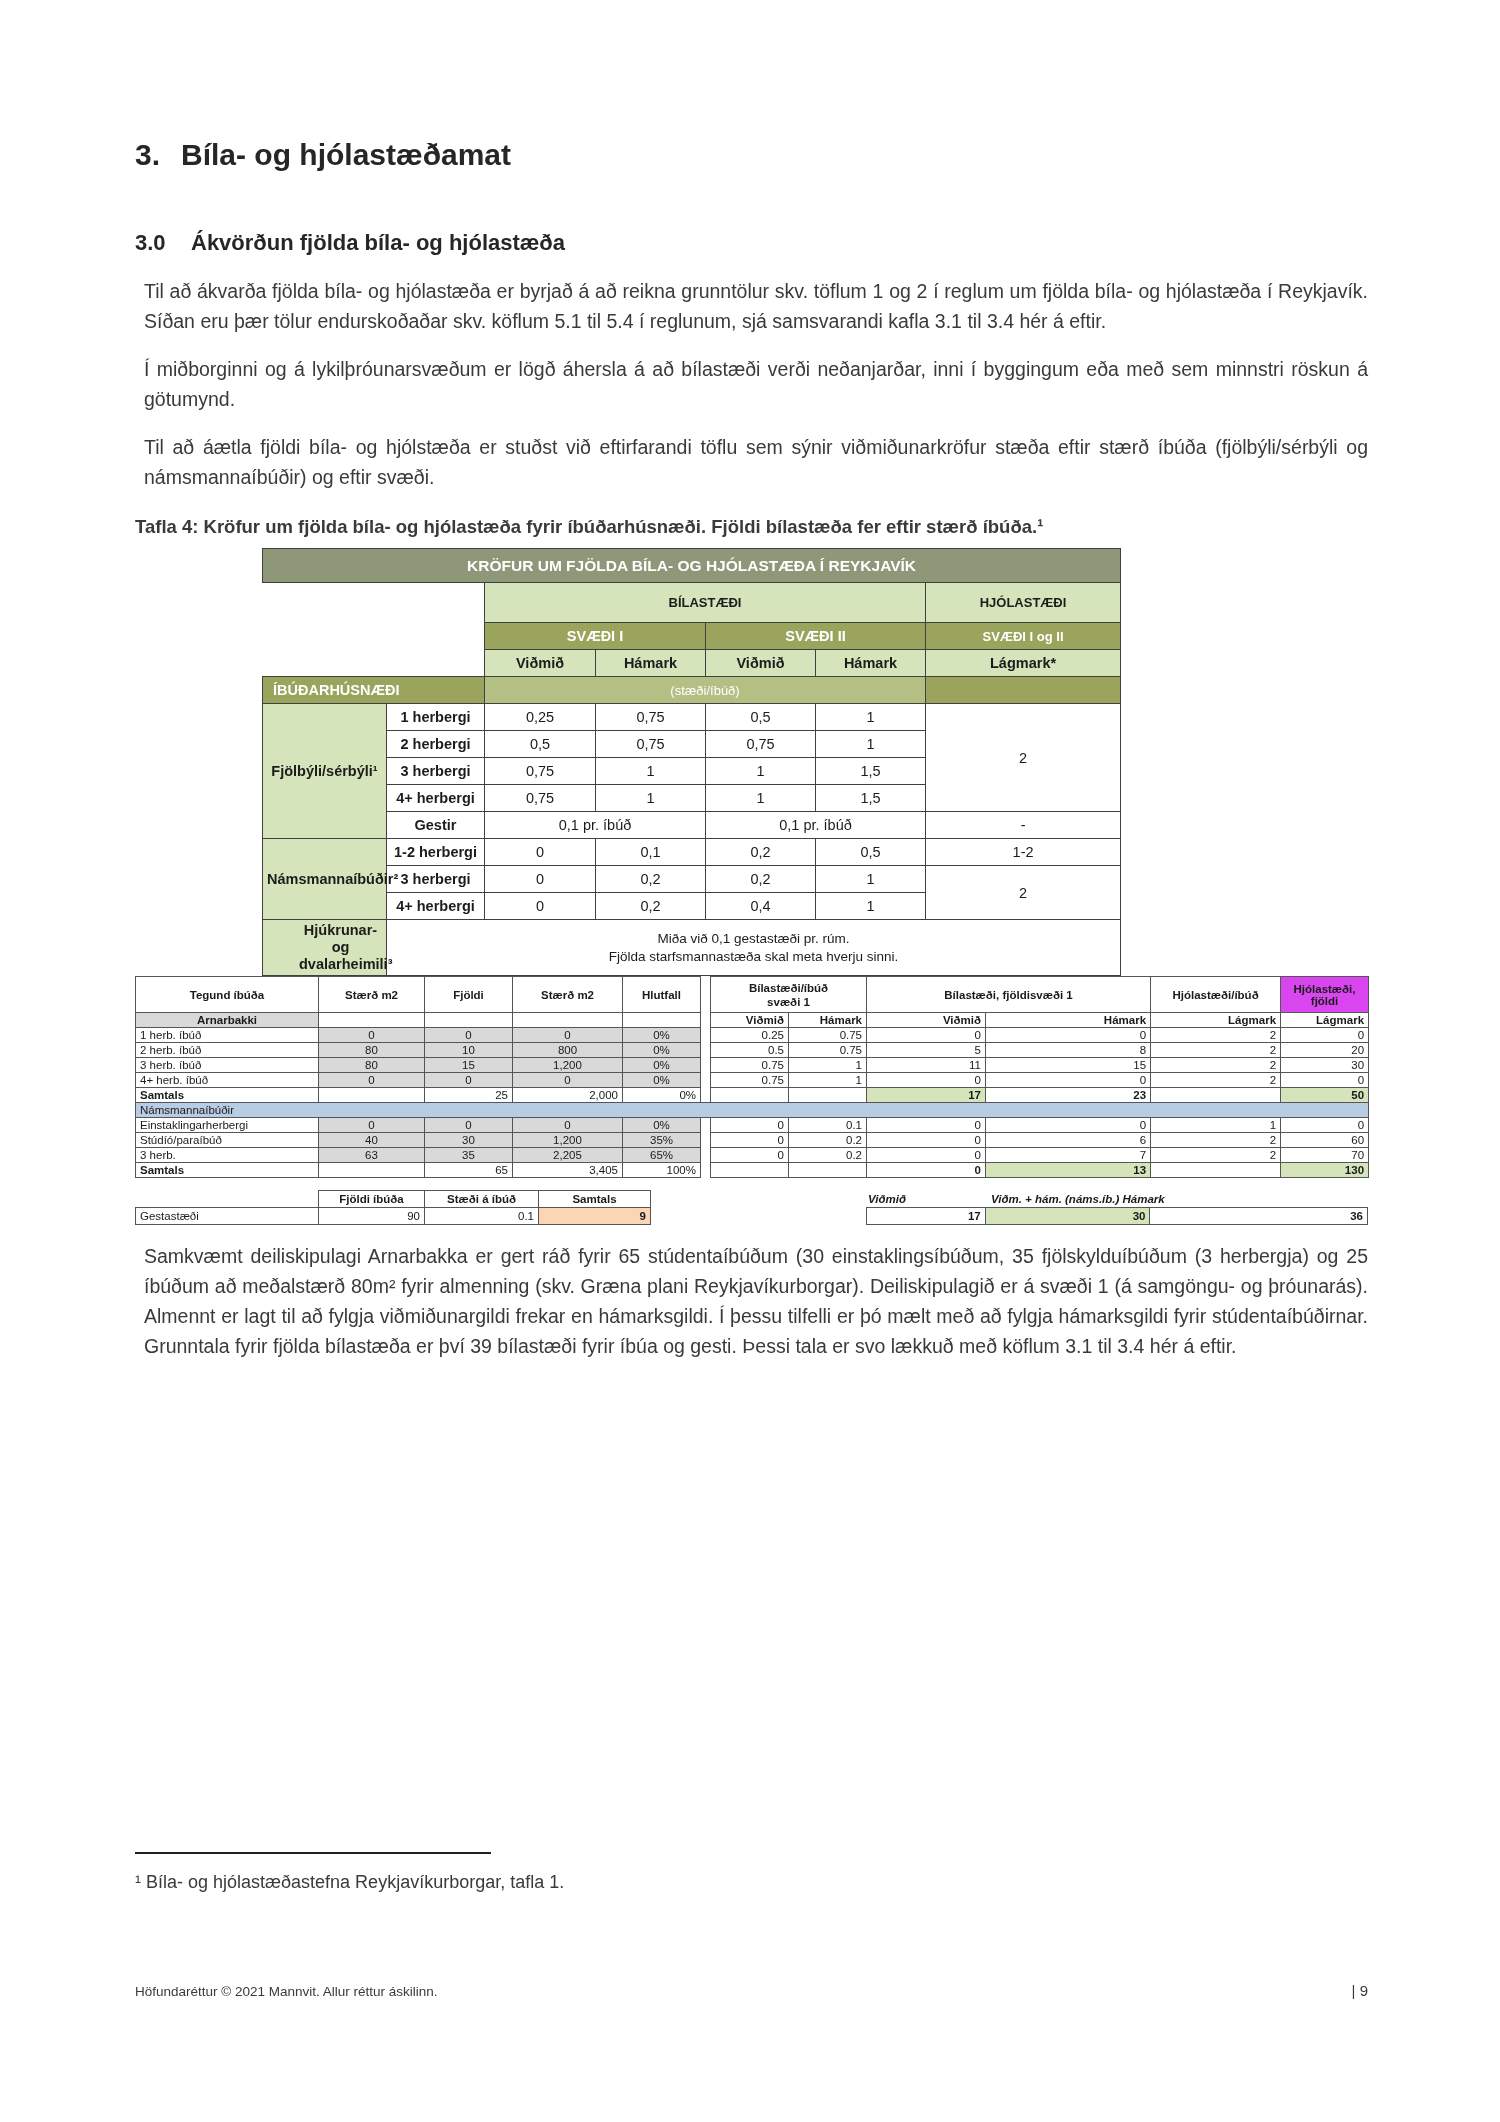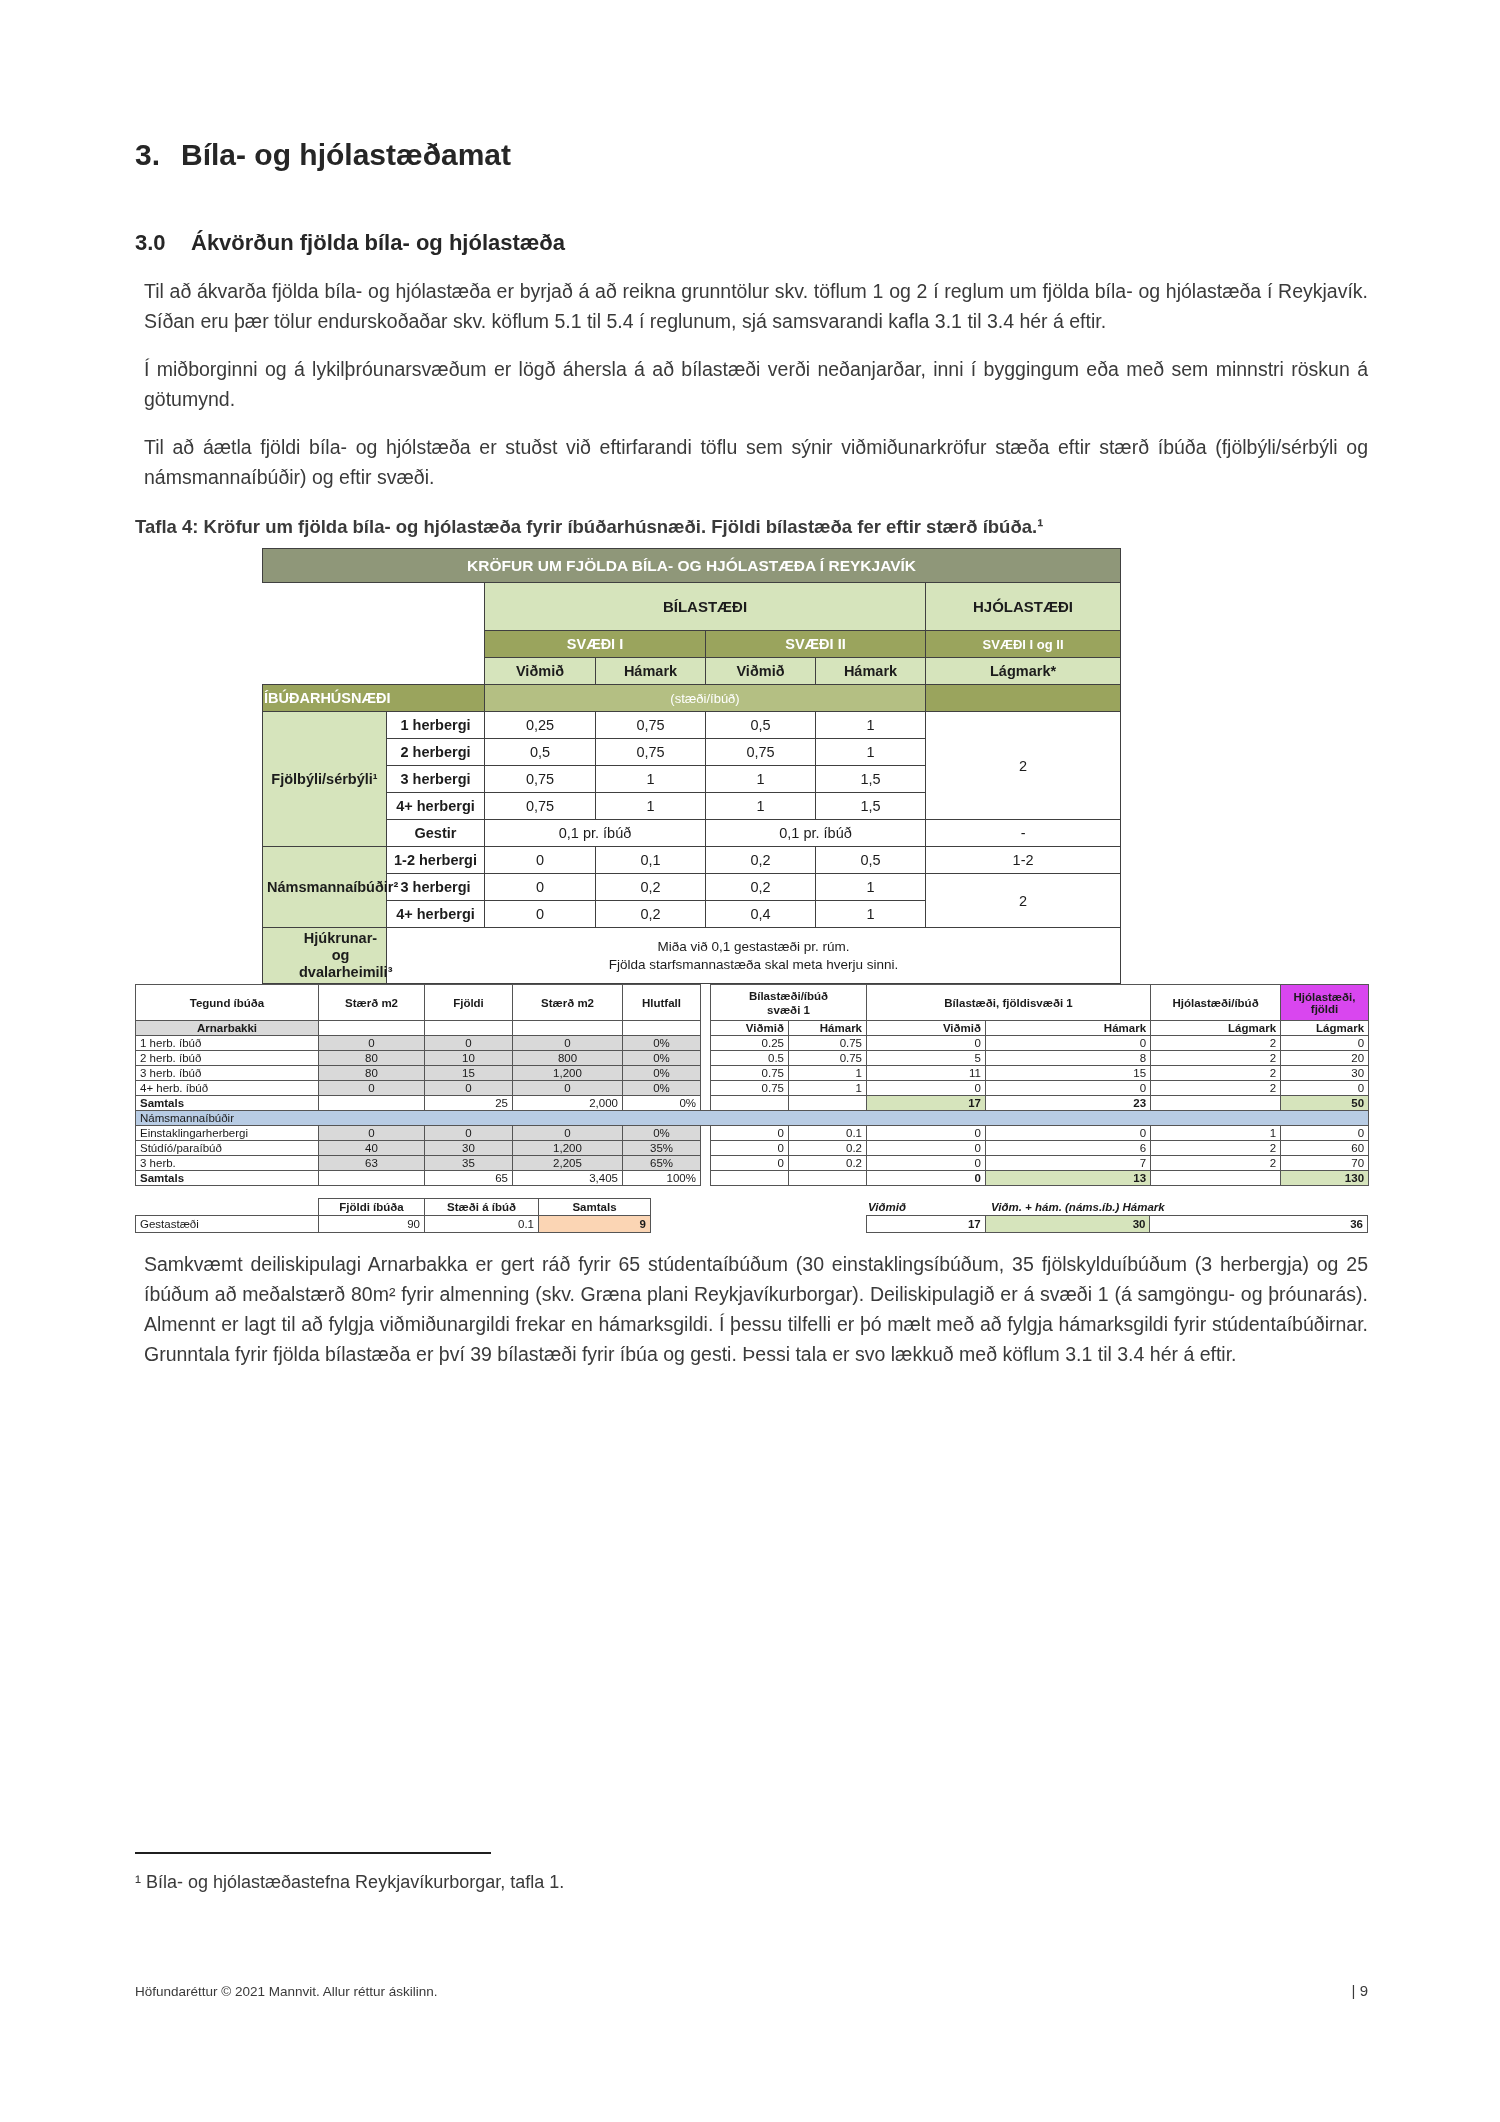--- a/index.html
+++ b/index.html
@@ -20,23 +20,23 @@
   .t4{border-collapse:collapse;table-layout:fixed;width:858px;margin-left:127px;
       font-size:14.5px;color:#1c1c1c;}
   .t4 td{border:1px solid #404040;text-align:center;vertical-align:middle;
          padding:2px 4px;height:27px;box-sizing:border-box;}
   .t4 td.nb{border:none;}
   .t4 .title{background:#8F9779;color:#ffffff;font-weight:700;font-size:15.5px;height:34px;}
   .t4 .dk{background:#9AA45D;color:#ffffff;font-weight:700;}
   .t4 .dk.sm{font-size:13px;}
   .t4 .lt{background:#D6E4BC;font-weight:700;}
   .t4 .md{background:#B4BF83;color:#ffffff;font-size:13px;}
-  .t4 .left{text-align:left;padding-left:1px;}
+  .t4 .left{text-align:left;padding-left:10px;}
   .t4 .sub{font-weight:700;text-align:center;}
-  .t4 .big{height:48px;font-size:15px;}
+  .t4 .big{height:40px;font-size:13px;}
   .t4 .hj{font-size:13.5px;line-height:18px;}
   .t4 .two{line-height:17px;padding-left:36px;}
 
   
   .t5{border-collapse:collapse;table-layout:fixed;width:1233px;font-size:11.5px;color:#1a1a1a;}
   .t5 td{border:1px solid #555;height:15px;padding:0 4px;vertical-align:middle;
          white-space:nowrap;overflow:hidden;box-sizing:border-box;text-align:left;background:#fff;}
   .t5 tr.h1row td{height:36px;white-space:normal;}
   .t5 td.hc{font-weight:700;text-align:center;}
   .t5 td.sep{border:none;padding:0;background:transparent;}

